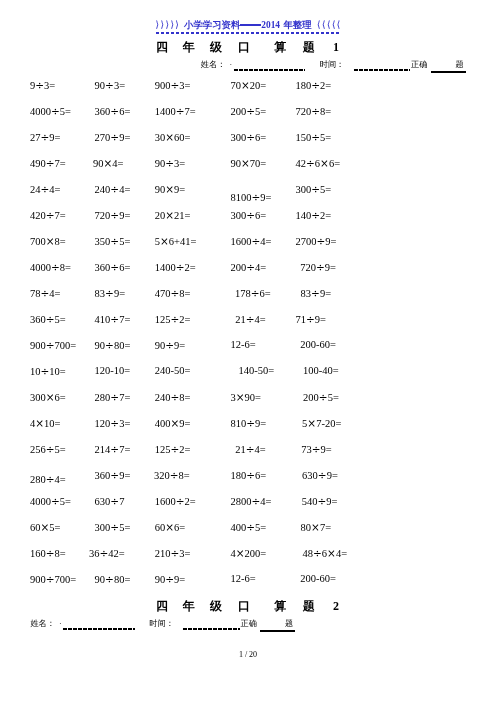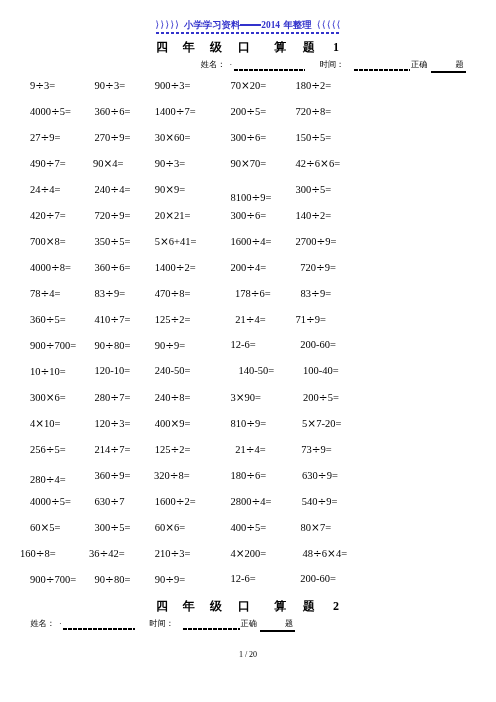--- a/index.html
+++ b/index.html
@@ -216,21 +216,21 @@
       <div class="cell" style="left: 30px; top: 496px;">4000<span class="op">÷</span>5=</div>
       <div class="cell" style="left: 94.6px; top: 496px;">630<span class="op">÷</span>7</div>
       <div class="cell" style="left: 154.7px; top: 496px;">1600<span class="op">÷</span>2=</div>
       <div class="cell" style="left: 230.5px; top: 496px;">2800<span class="op">÷</span>4=</div>
       <div class="cell" style="left: 301.8px; top: 496px;">540<span class="op">÷</span>9=</div>
       <div class="cell" style="left: 30px; top: 522px;">60<span class="op">×</span>5=</div>
       <div class="cell" style="left: 94.6px; top: 522px;">300<span class="op">÷</span>5=</div>
       <div class="cell" style="left: 154.7px; top: 522px;">60<span class="op">×</span>6=</div>
       <div class="cell" style="left: 230.5px; top: 522px;">400<span class="op">÷</span>5=</div>
       <div class="cell" style="left: 300.6px; top: 522px;">80<span class="op">×</span>7=</div>
-      <div class="cell" style="left: 20px; top: 548px;">160<span class="op">÷</span>8=</div>
+      <div class="cell" style="left: 30px; top: 548px;">160<span class="op">÷</span>8=</div>
       <div class="cell" style="left: 89px; top: 548px;">36<span class="op">÷</span>42=</div>
       <div class="cell" style="left: 154.7px; top: 548px;">210<span class="op">÷</span>3=</div>
       <div class="cell" style="left: 230.5px; top: 548px;">4<span class="op">×</span>200=</div>
       <div class="cell" style="left: 302.5px; top: 548px;">48<span class="op">÷</span>6<span class="op">×</span>4=</div>
       <div class="cell" style="left: 30px; top: 574px;">900<span class="op">÷</span>700=</div>
       <div class="cell" style="left: 94.6px; top: 574px;">90<span class="op">÷</span>80=</div>
       <div class="cell" style="left: 154.7px; top: 574px;">90<span class="op">÷</span>9=</div>
       <div class="cell" style="left: 230.5px; top: 574px;">12-6=</div>
       <div class="cell" style="left: 300.2px; top: 574px;">200-60=</div>
     </div>

